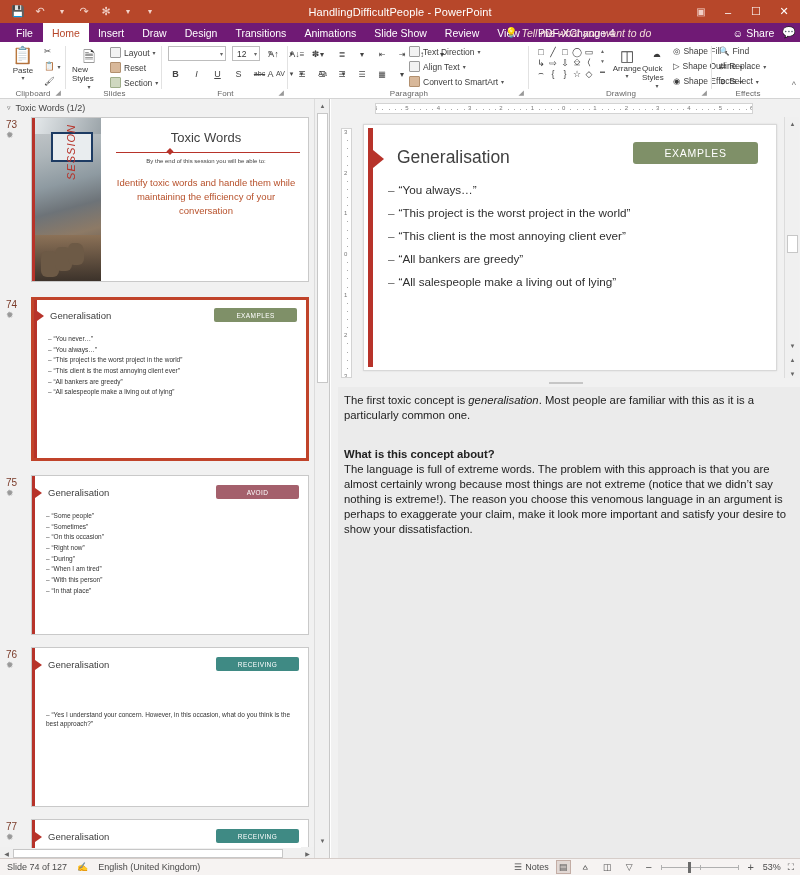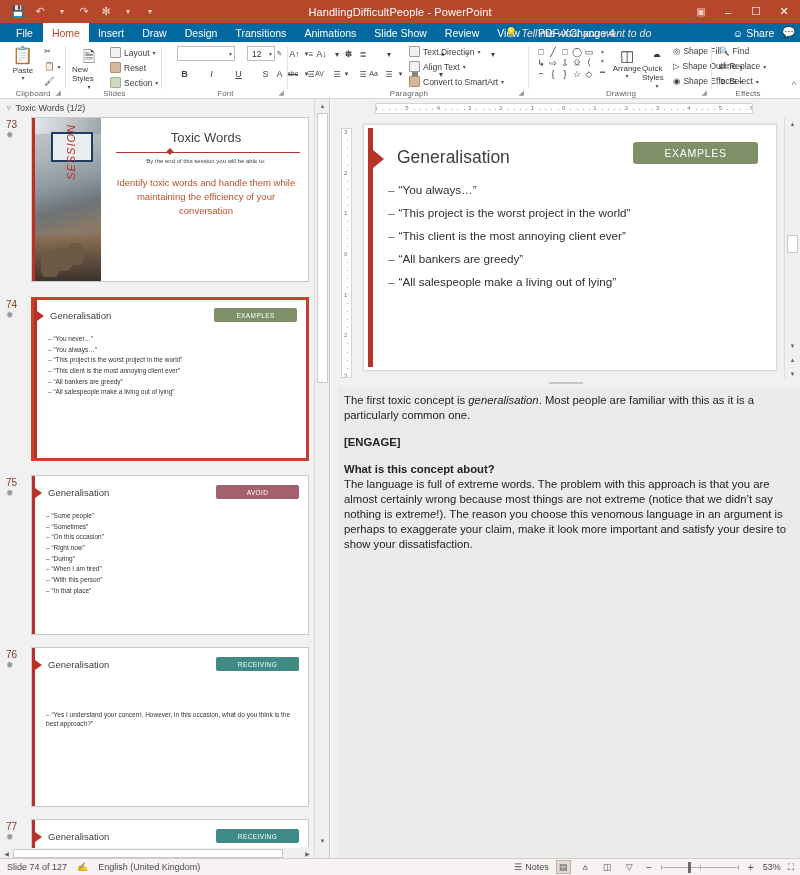--- a/index.html
+++ b/index.html
@@ -33,21 +33,21 @@
   .win-ctl { position:absolute; right:2px; top:0; height:23px; display:flex; align-items:center; }
   .win-btn {
     width:28px; height:23px; display:flex; align-items:center; justify-content:center;
     color:#fff; font-size:11px;
   }
   .win-btn.ribopt { width:26px; font-size:10px; color:#f2cfc5; }
 
   
   .tabbar {
     position:absolute; left:0; top:23px; width:800px; height:19px;
-    background:#0369a1;
+    background:#701a75;
   }
   .tabs { position:absolute; left:6px; top:0; height:19px; display:flex; align-items:flex-end; }
   .tab {
     height:19px; padding:0 9px; display:flex; align-items:center;
     font-size:10.5px; color:#fff; white-space:nowrap;
   }
   .tab.active { background:#ffffff; color:#b7472a; }
   .tab.file { padding:0 10px; }
   .tellme {
     position:absolute; left:505px; top:0; height:19px; display:flex; align-items:center; gap:4px;
@@ -81,21 +81,21 @@
 
   .smallitem {
     position:absolute; display:flex; align-items:center; gap:3px;
     font-size:8.5px; color:#3b3b3b; white-space:nowrap;
   }
   .sq { width:11px; height:11px; border:1px solid #9b9b9b; background:#f2f2f2; display:inline-block; border-radius:1px; }
   .sq.acc { background:#d8b89a; border-color:#b2906f; }
   .sq.acc2 { background:#cfd8c0; border-color:#9fae8b; }
   .caret { font-size:6px; color:#555; }
 
-  .fontrow { position:absolute; display:flex; align-items:center; gap:12px;margin-left:9px; }
+  .fontrow { position:absolute; display:flex; align-items:center; gap:6px; }
   .fbox {
     height:15px; border:1px solid #bdbdbd; background:#fff;
     display:flex; align-items:center; padding:0 2px 0 4px;
     font-size:8.5px; color:#333;
   }
   .fbox .v { flex:1; }
   .fbox .dd { font-size:6px; color:#666; padding-left:3px; }
   .fbtn {
     width:15px; height:15px; display:flex; align-items:center; justify-content:center;
     font-size:9px; color:#444;
@@ -791,21 +791,20 @@
 
   <div class="splitter">
       <i></i>
     </div>
 
   <div class="notes">
     <p>
       <span>The first toxic concept is </span><span class="i">generalisation</span><span>. Most people are familiar with this as it is a particularly common one.</span>
     </p>
     <div class="gap"></div>
-    <p class="b">[ENGAGE]</p>
     <div class="gap"></div>
     <p class="b">What is this concept about?</p>
     <p>The language is full of extreme words. The problem with this approach is that you are almost certainly wrong because most things are not extreme (notice that we didn’t say nothing is extreme!). The reason you choose this venomous language in an argument is perhaps to exaggerate your claim, make it look more important and satisfy your desire to show your dissatisfaction.</p>
   </div>
 
   <div class="statusbar">
     <div class="sb-left">
       <span>Slide 74 of 127</span>
       <span>✍</span>
       <span>English (United Kingdom)</span>

